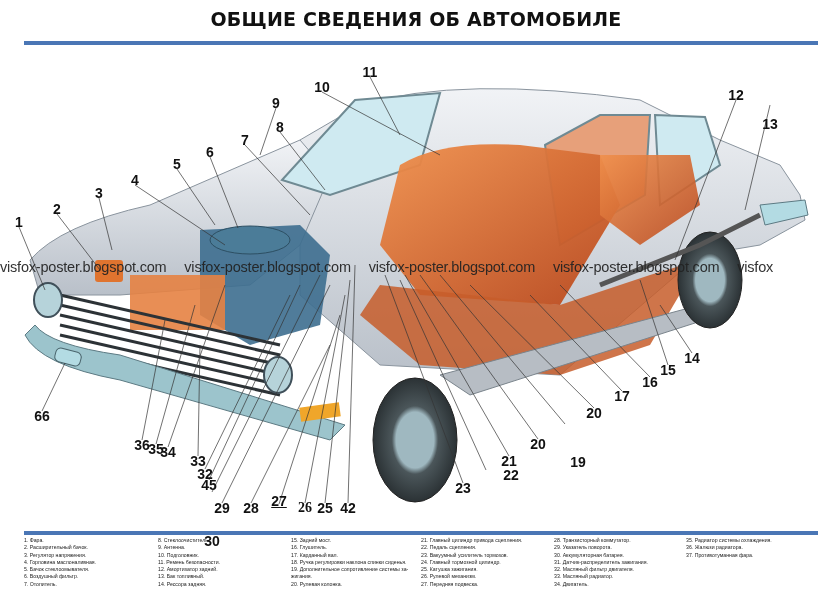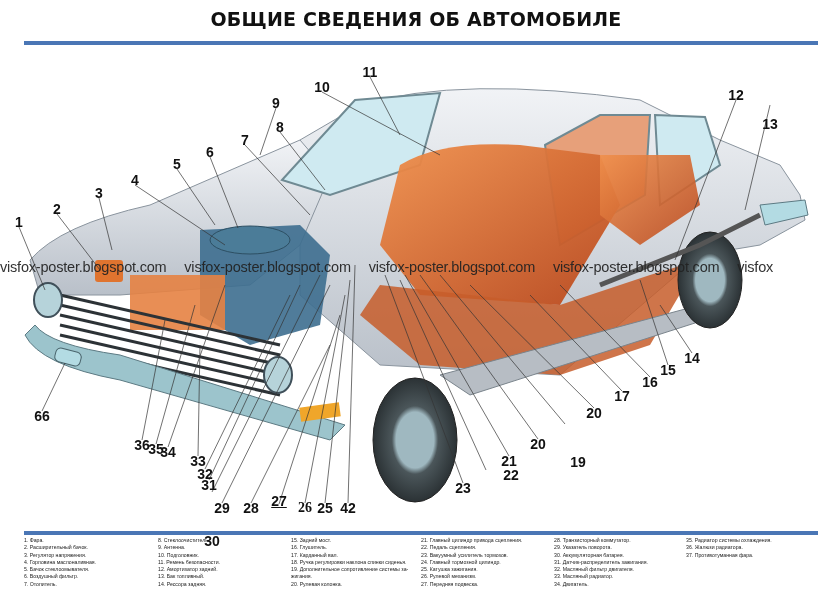--- a/index.html
+++ b/index.html
@@ -156,21 +156,21 @@
       <div class="callout" style="left: 509px; top: 416px;">21</div>
       <div class="callout" style="left: 486px; top: 430px; margin-left: 25px;">22</div>
       <div class="callout" style="left: 463px; top: 443px;">23</div>
       <div class="callout" style="left: 348px; top: 463px;">42</div>
       <div class="callout" style="left: 325px; top: 463px;">25</div>
       <div class="callout" style="left: 305px; top: 463px; font-family: Liberation Serif, serif;">26</div>
       <div class="callout" style="left: 279px; top: 456px; text-decoration: underline;">27</div>
       <div class="callout" style="left: 251px; top: 463px;">28</div>
       <div class="callout" style="left: 222px; top: 463px;">29</div>
       <div class="callout" style="left: 212px; top: 452px; margin-top: 44px;">30</div>
-      <div class="callout" style="left: 209px; top: 440px;">31</div>
+      <div class="callout" style="left: 209px; top: 440px;">45</div>
       <div class="callout" style="left: 205px; top: 429px;">32</div>
       <div class="callout" style="left: 198px; top: 416px;">33</div>
       <div class="callout" style="left: 168px; top: 407px;">34</div>
       <div class="callout" style="left: 156px; top: 404px;">35</div>
       <div class="callout" style="left: 142px; top: 400px;">36</div>
       <div class="callout" style="left: 42px; top: 371px;">66</div>
     </div>
 </div>
 
 <div class="rule bottom"></div>

